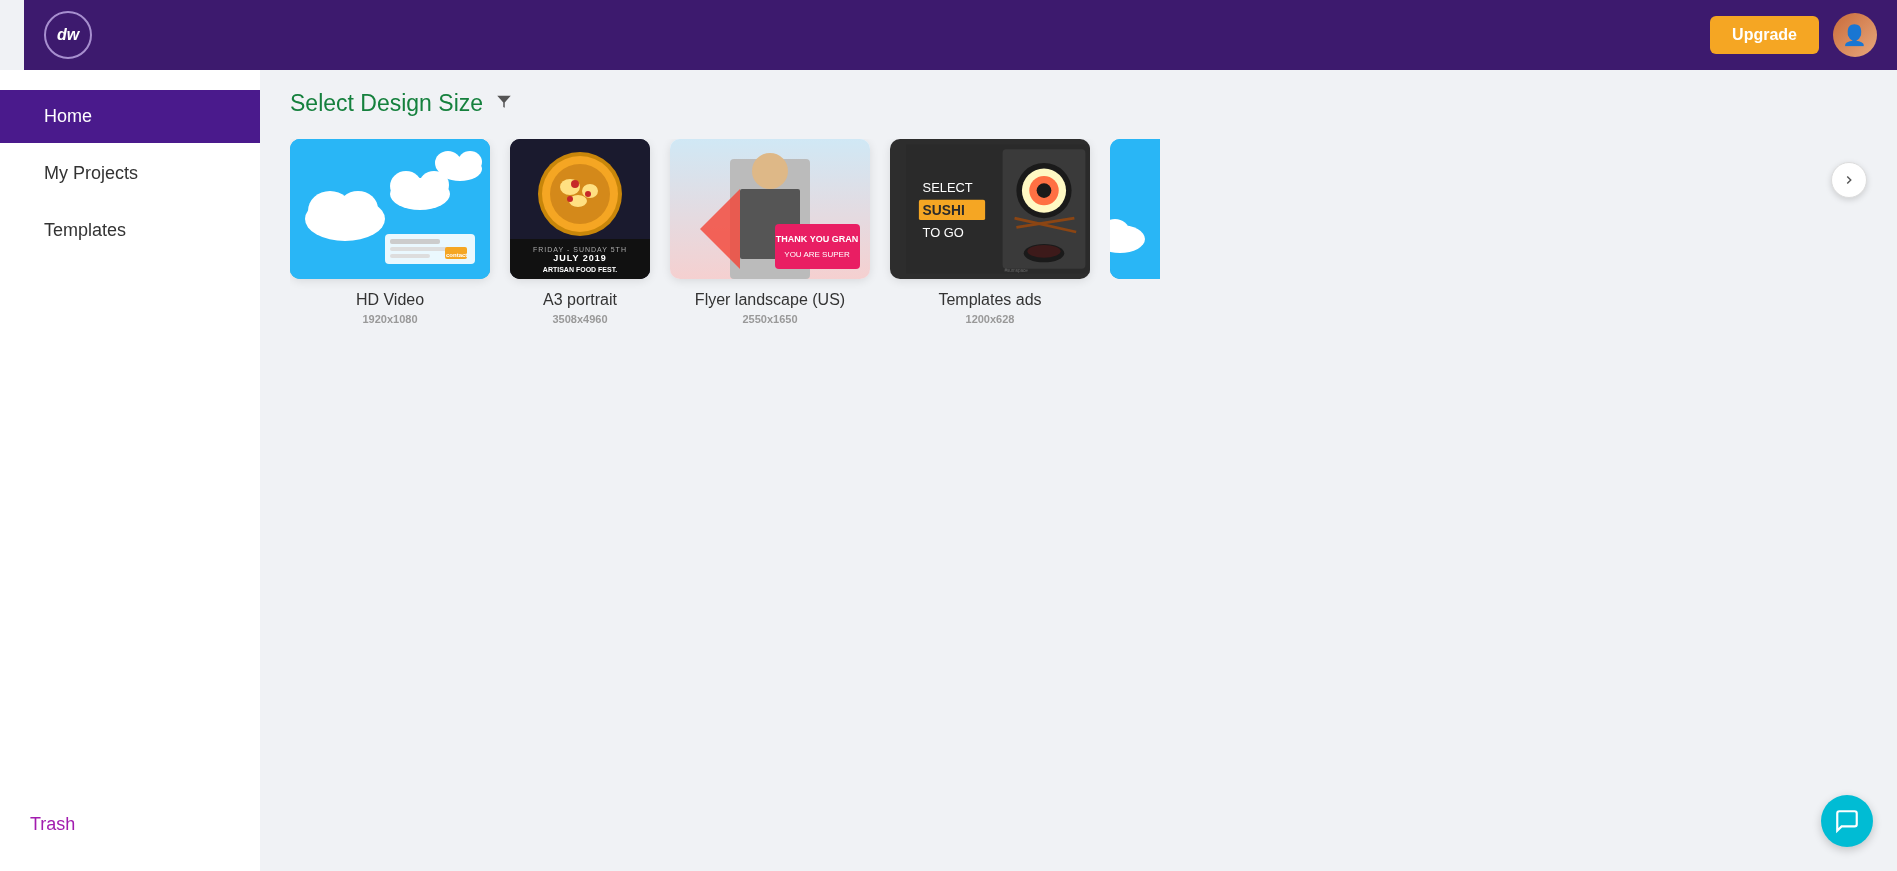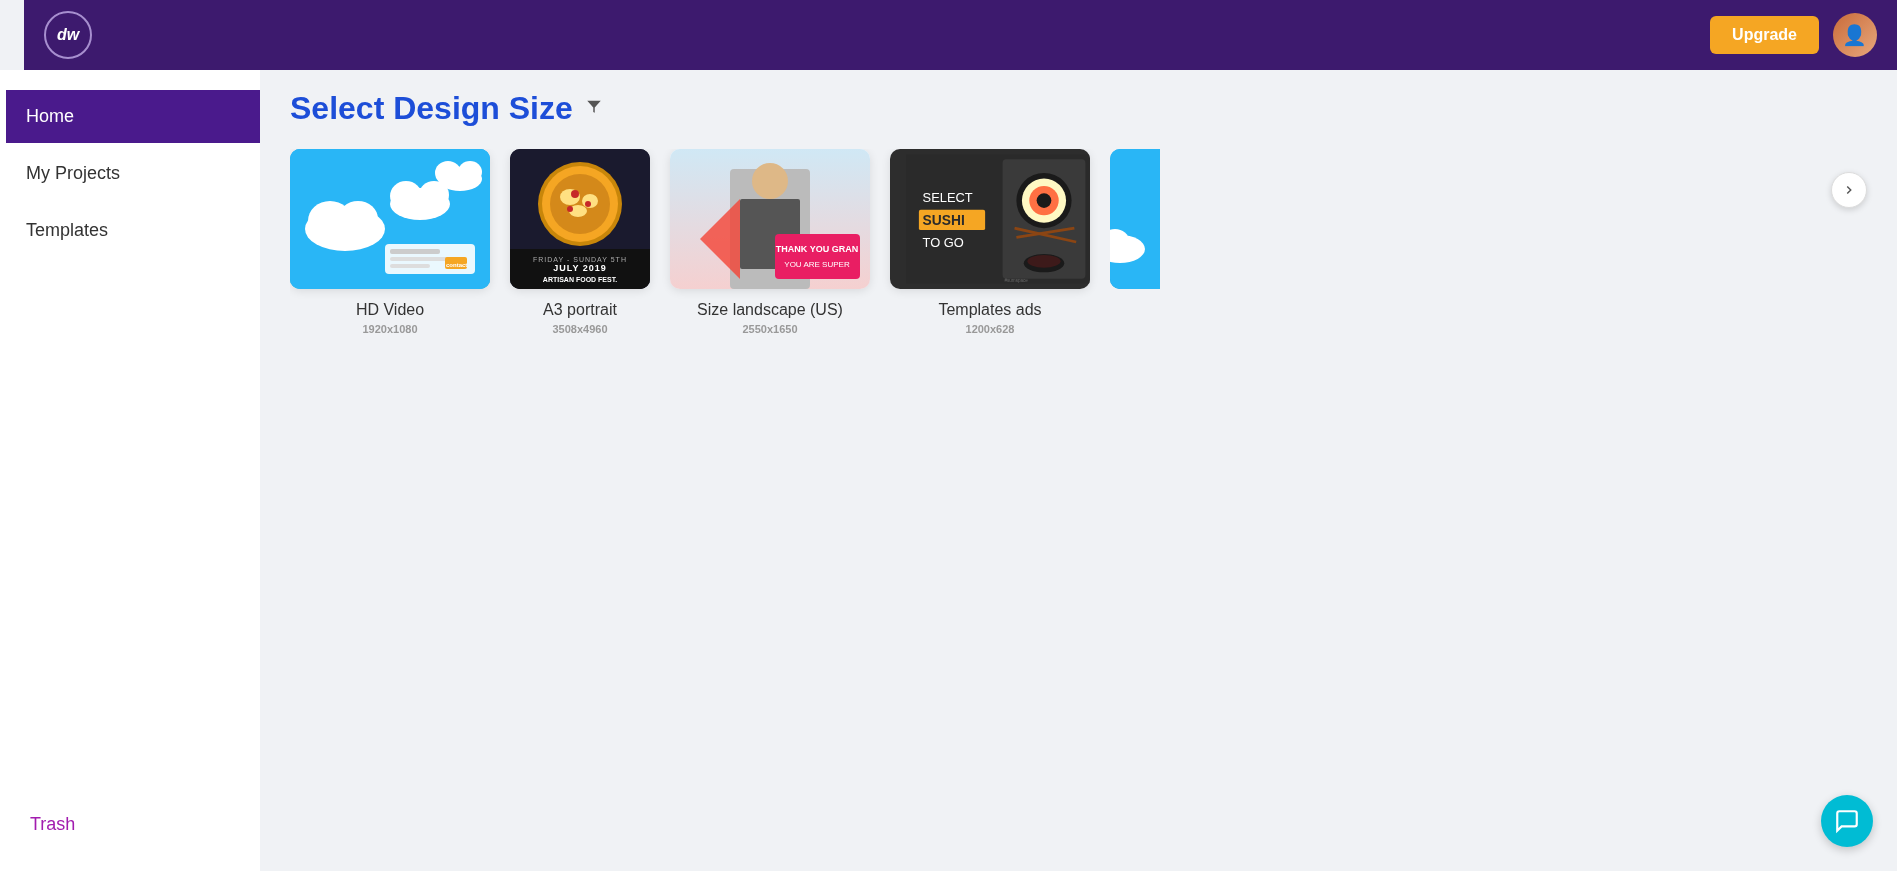--- a/index.html
+++ b/index.html
@@ -63,27 +63,26 @@
       background: white;
       min-height: calc(871px - 70px);
       padding: 20px 0;
       display: flex;
       flex-direction: column;
       gap: 4px;
       flex-shrink: 0;
     }
     .sidebar-item {
       display: flex; align-items: center;
-      padding: 16px 20px;
+      padding: 16px 44px;
       font-size: 18px;
       font-weight: 500;
       color: #333;
       cursor: pointer;
       border-radius: 0;
-      margin-left: 6px;
     }
     .sidebar-item.active {
       background: #4a1a8c;
       color: white;
     }
     .sidebar-bottom {
       margin-top: auto;
       padding: 16px 30px;
       font-size: 18px;
       font-weight: 500;
@@ -142,23 +141,23 @@
     }
 
     
     .section-header {
       display: flex;
       align-items: center;
       gap: 12px;
       margin-bottom: 22px;
     }
     .section-title {
-      font-size: 32px;
-      font-weight: 700;
-      color: #1d4ed8;
+      font-size: 23px;
+      font-weight: 400;
+      color: #15803d;
     }
     .filter-icon {
       color: #555;
       font-size: 18px;
     }
 
     
     .design-sizes {
       display: flex;
       gap: 20px;
@@ -443,21 +442,21 @@
 
               <rect x="70" y="50" width="60" height="70" fill="#555" rx="2"></rect>
 
               <path d="M70 50 L30 90 L70 130 L70 50Z" fill="#f44336" opacity="0.8"></path>
 
               <rect x="105" y="85" width="85" height="45" rx="4" fill="#e91e63"></rect>
               <text x="147" y="103" text-anchor="middle" font-size="9" fill="white" font-weight="bold">THANK YOU GRAN</text>
               <text x="147" y="118" text-anchor="middle" font-size="8" fill="white">YOU ARE SUPER</text>
             </svg>
           </div>
-          <span class="card-name">Size landscape (US)</span>
+          <span class="card-name">Flyer landscape (US)</span>
           <span class="card-dims">2550x1650</span>
         </div>
 
         <div class="size-card facebook-ads-card">
           <div class="size-card-image">
             <svg width="200" height="140" viewBox="0 0 200 140" xmlns="http://www.w3.org/2000/svg">
               <rect width="200" height="140" fill="#2a2a2a"></rect>
 
               <text x="18" y="52" font-size="14" fill="white" font-weight="400">SELECT</text>
               <rect x="14" y="60" width="72" height="22" fill="#f5a623" rx="2"></rect>

